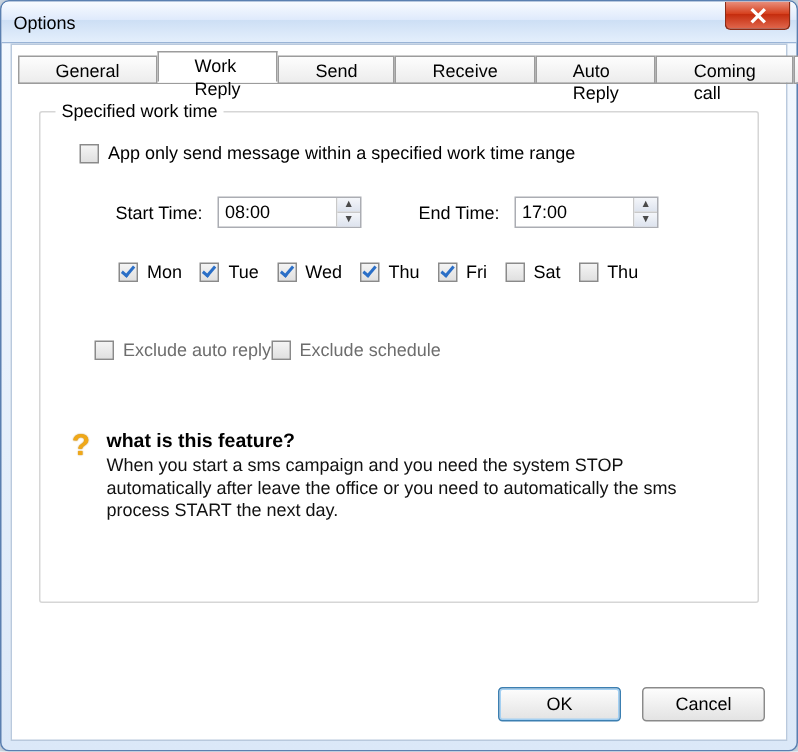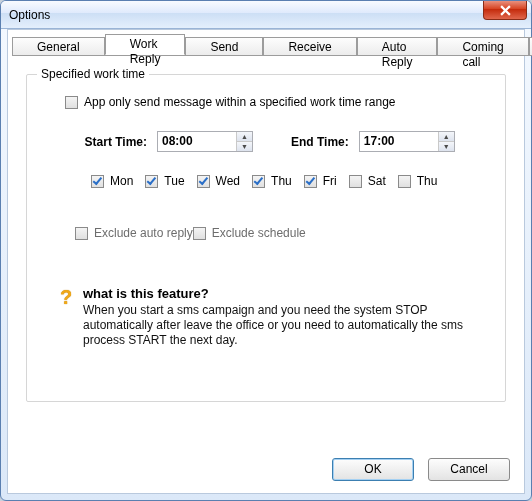--- a/index.html
+++ b/index.html
@@ -94,21 +94,21 @@
     margin: 0 4px;
   }
   .tabcontent {
     flex: 1;
     padding: 18px 18px 8px 18px;
     position: relative;
   }
   .groupbox {
     border: 1px solid #d6d6d6;
     border-radius: 2px;
-    padding: 18px 14px 28px 24px;
+    padding: 18px 14px 28px 12px;
     position: relative;
     height: 328px;
   }
   .group-label {
     position: absolute;
     top: -8px;
     left: 10px;
     background: #fff;
     padding: 0 4px;
     color: #000;
@@ -133,21 +133,20 @@
     border-bottom: 2px solid #2b6fc7;
     transform: rotate(-50deg) translate(1px,-1px);
     width: 7px; height: 3px;
   }
   .chk-line { margin-left: 14px; margin-top: 2px; }
   .time-row {
     margin-top: 22px;
     display: flex;
     align-items: center;
     gap: 10px;
-    font-weight: bold;
   }
   .time-label { width: 70px; text-align: right; margin-left: 26px; }
   .spinbox {
     display: inline-flex;
     align-items: stretch;
     border: 1px solid #abadb3;
     width: 96px;
     height: 21px;
     background: #fff;
   }

